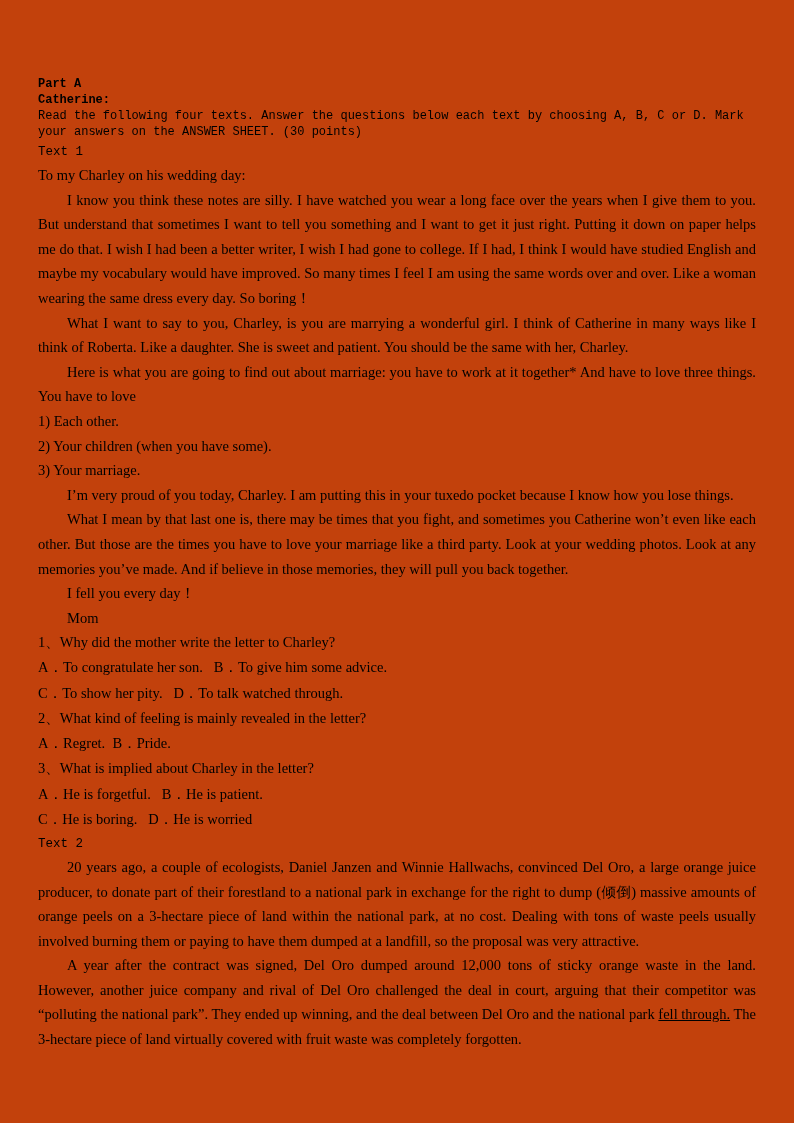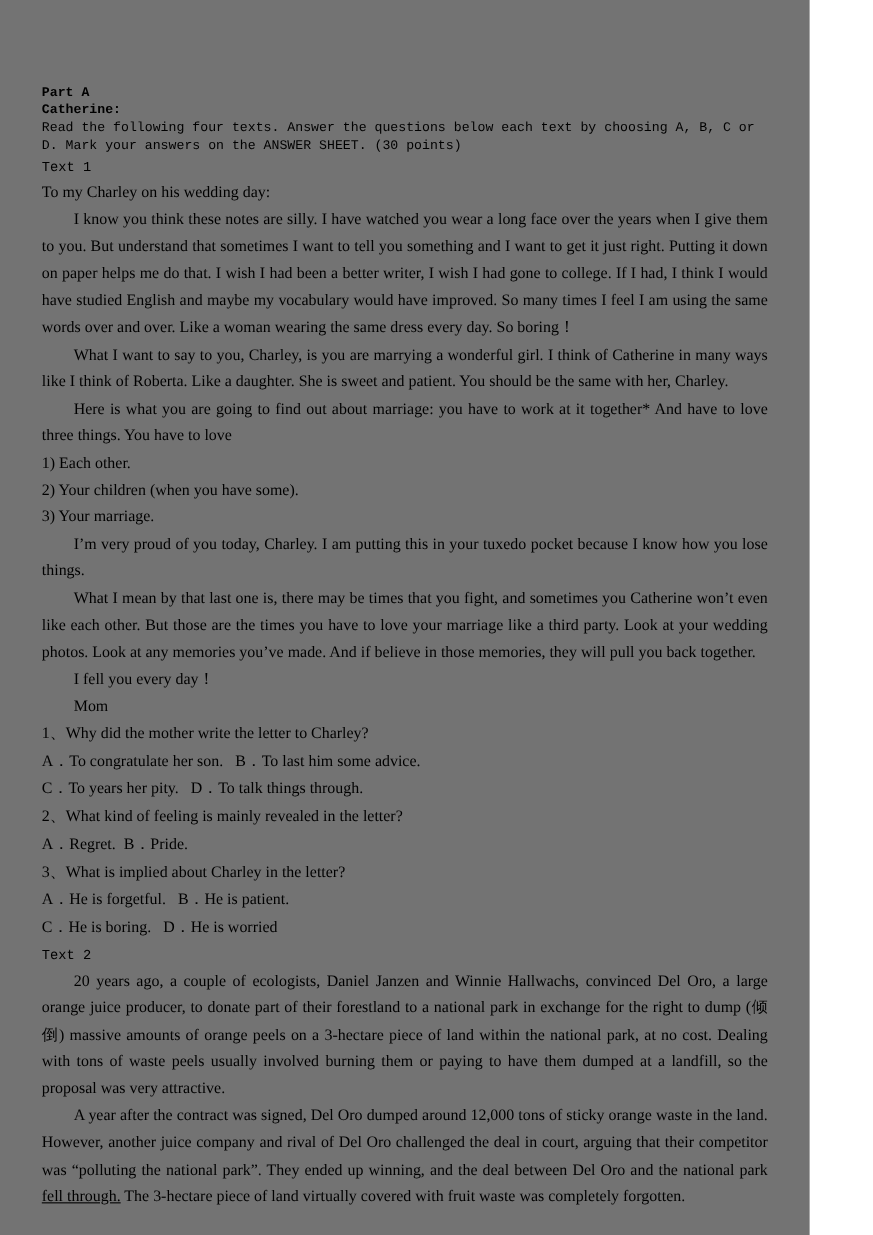--- a/index.html
+++ b/index.html
@@ -1,21 +1,21 @@
 <!DOCTYPE html>
 <html><head>
 <meta charset="utf-8">
 <style>
   * { box-sizing: border-box; }
   html, body { margin: 0; padding: 0; background: #ffffff; }
   .page {
     position: relative;
-    width: 736px;
+    width: 794px;
     height: 1123px;
-    background: #737373;
+    background: #c2410c;
     color: #000000;
     padding: 76px 38px 24px 38px;
     overflow: hidden;
   }
   .mono {
     font-family: "Liberation Mono", "DejaVu Sans Mono", monospace;
     font-size: 12px;
     line-height: 16px;
     color: #000;
   }
@@ -64,22 +64,22 @@
   <p class="body">2) Your children (when you have some).</p>
   <p class="body">3) Your marriage.</p>
 
   <p class="body para">I’m very proud of you today, Charley. I am putting this in your tuxedo pocket because I know how you lose things.</p>
   <p class="body para">What I mean by that last one is, there may be times that you fight, and sometimes you Catherine won’t even like each other. But those are the times you have to love your marriage like a third party. Look at your wedding photos. Look at any memories you’ve made. And if believe in those memories, they will pull you back together.</p>
   <p class="body para">I fell you every day！</p>
   <p class="body para">Mom</p>
 
   <div class="questions">
     <p class="body qline">1、Why did the mother write the letter to Charley?</p>
-    <p class="body qline">A．To congratulate her son.   B．To last him some advice.</p>
-    <p class="body qline">C．To years her pity.   D．To talk things through.</p>
+    <p class="body qline">A．To congratulate her son.   B．To give him some advice.</p>
+    <p class="body qline">C．To show her pity.   D．To talk watched through.</p>
 
     <p class="body qline">2、What kind of feeling is mainly revealed in the letter?</p>
     <p class="body qline">A．Regret.  B．Pride.</p>
 
     <p class="body qline">3、What is implied about Charley in the letter?</p>
     <p class="body qline">A．He is forgetful.   B．He is patient.</p>
     <p class="body qline">C．He is boring.   D．He is worried</p>
   </div>
 
   <div class="mono text-title">Text 2</div>

